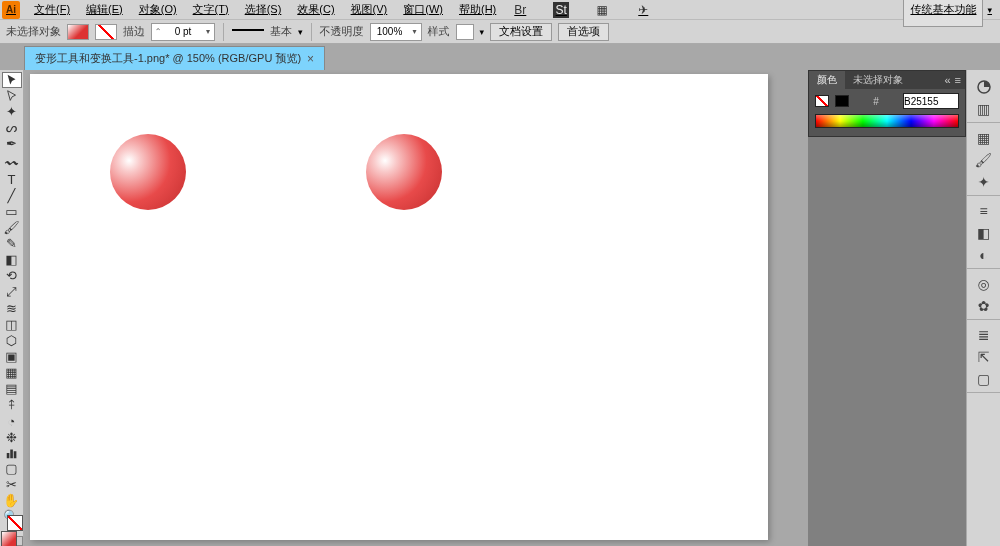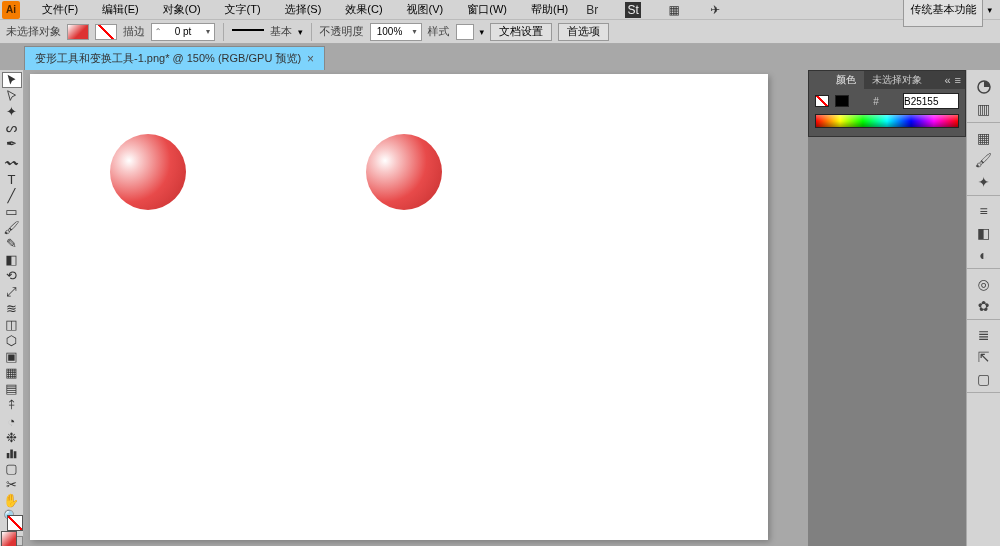--- a/index.html
+++ b/index.html
@@ -1,19 +1,19 @@
 <!DOCTYPE html>
 <html><head>
 <meta charset="utf-8">
 <style>
 * { margin: 0; padding: 0; box-sizing: border-box; font-family: "Microsoft YaHei", sans-serif; font-size: 11px; }
 body { width: 1000px; height: 546px; background: #d4d4d4; overflow: hidden; }
-.menubar { height: 20px; background: #d4d4d4; display: flex; align-items: center; padding: 0 2px; border-bottom: 1px solid #bbb; }
+.menubar { height: 20px; background: #d4d4d4; display: flex; align-items: center; padding: 0 2px; border-bottom: 1px solid #bbb; text-decoration: underline; }
 .app-logo { width: 18px; height: 18px; background: #f57c00; color: #4a2500; display: flex; align-items: center; justify-content: center; font-weight: bold; font-size: 10px; border-radius: 2px; margin-right: 6px; }
-.menu-item { padding: 0 8px; cursor: default; margin-left: 8px; }
+.menu-item { padding: 0 8px; cursor: default; }
 .menu-icons { display: flex; gap: 25px; margin-left: 8px; align-items: center; }
 .menu-icons span { width: 16px; height: 16px; display: inline-flex; align-items: center; justify-content: center; font-size: 12px; color: #333; }
 .menu-right { margin-left: auto; display: flex; align-items: center; gap: 4px; padding-right: 6px; }
 .workspace-btn { padding: 9px 6px; border: 1px solid #999; background: #e0e0e0; }
 .controlbar { height: 24px; background: #d4d4d4; display: flex; align-items: center; padding: 0 6px; gap: 6px; border-bottom: 1px solid #aaa; }
 .cb-label { color: #444; }
 .cb-swatch { width: 22px; height: 16px; border: 1px solid #999; background: linear-gradient(135deg, #fff 0%, #d33 60%); }
 .cb-swatch.stroke { background: #fff; position: relative; }
 .cb-swatch.stroke::after { content: ""; position: absolute; left: 0; top: 0; right: 0; bottom: 0; background: linear-gradient(45deg, transparent 45%, red 45%, red 55%, transparent 55%); }
 .cb-combo { display: flex; align-items: center; height: 18px; border: 1px solid #999; background: #fff; }
@@ -35,21 +35,21 @@
 .fs-stroke { position: absolute; right: 0; bottom: 0; width: 16px; height: 16px; background: #fff; border: 1px solid #555; }
 .fs-stroke::after { content:""; position:absolute; inset:0; background: linear-gradient(45deg, transparent 45%, red 45%, red 55%, transparent 55%);}
 .modebtns { display:flex; flex-wrap:wrap; width:22px; margin-top:3px;}
 .modebtns span { width:10px; height:10px; border:1px solid #888; margin:1px 0 0 1px; background:#ccc; font-size:7px; display:flex;align-items:center;justify-content:center;}
 .canvas-wrap { flex: 1; background: #a8a8a8; position: relative; overflow: hidden; }
 .canvas { position: absolute; left: 6px; top: 4px; right: 40px; bottom: 6px; background: #fff; box-shadow: 2px 2px 6px rgba(0,0,0,0.25); }
 .circle { position: absolute; width: 76px; height: 76px; border-radius: 50%; background: radial-gradient(circle at 25% 35%, #ffffff 0%, #f9c9c9 15%, #e84a4a 55%, #c12d2d 100%); }
 .panels { width: 192px; display: flex; background: #808080; }
 .panel-left { flex: 1; background: #808080; position: relative; }
 .panel-inner { position: absolute; left: 0; top: 0; right: 0; background: #545454; border: 1px solid #333; }
-.panel-tabs { display: flex; background: #3f3f3f; height: 18px; align-items: center; margin-left: 19px; }
+.panel-tabs { display: flex; background: #3f3f3f; height: 18px; align-items: center; }
 .ptab { padding: 2px 8px; color: #ccc; font-size: 10px; }
 .ptab.active { background: #545454; color: #eee; }
 .panel-menu { margin-left: auto; color: #ccc; padding: 0 4px; display:flex; gap:4px; font-size:10px;}
 .panel-body { padding: 4px 6px 8px 6px; }
 .swatchrow { display: flex; align-items: center; gap: 6px; }
 .p-sw { width: 14px; height: 12px; border: 1px solid #222; }
 .p-sw.none { background: #fff; position: relative; }
 .p-sw.none::after { content: ""; position: absolute; inset: 0; background: linear-gradient(45deg, transparent 43%, red 43%, red 57%, transparent 57%); }
 .p-sw.black { background: #000; }
 .hex-input { margin-left: auto; width: 56px; height: 16px; border: 1px solid #222; background: #fff; font-size: 10px; }

